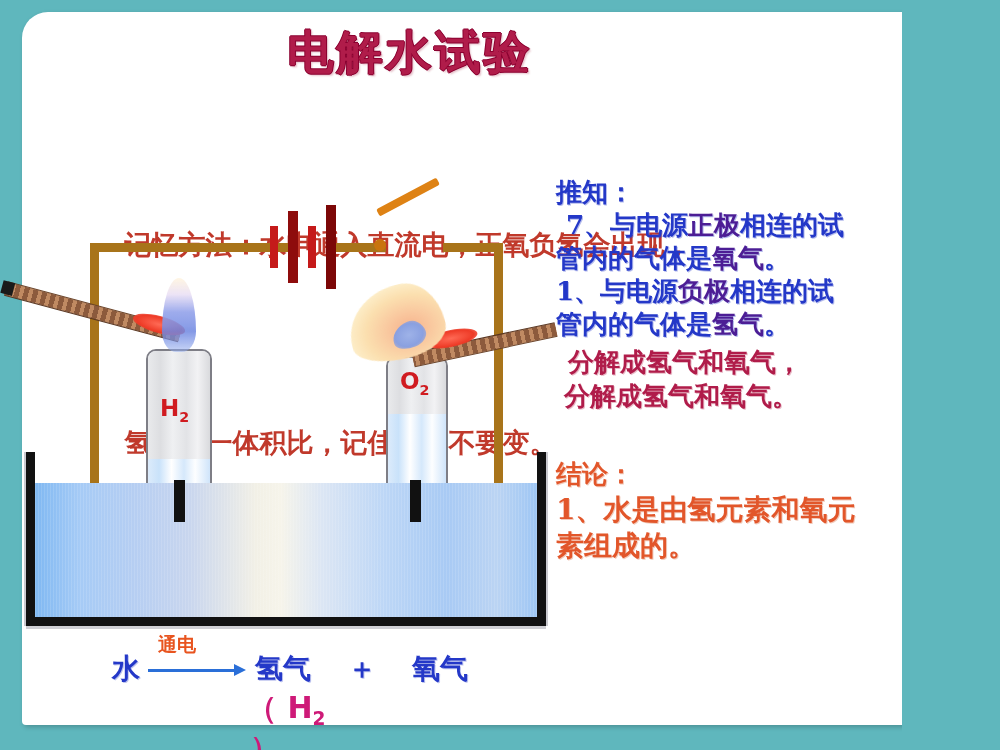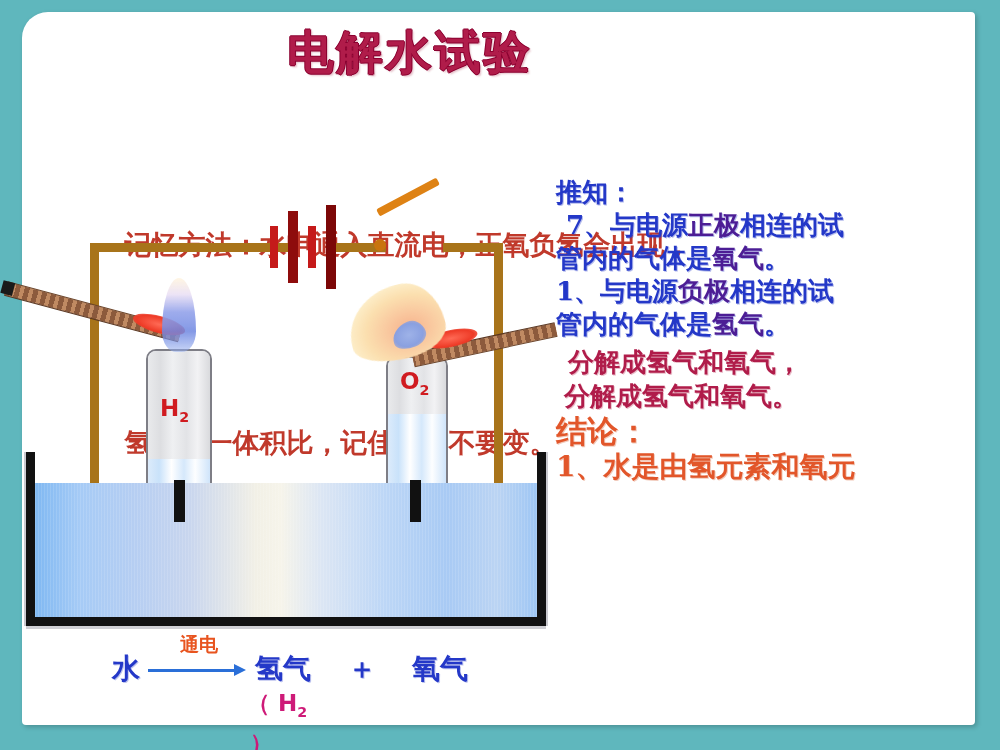--- a/index.html
+++ b/index.html
@@ -6,21 +6,21 @@
     margin: 0; padding: 0;
     width: 1000px; height: 750px;
     overflow: hidden;
   }
   body {
     background: #5FB7BD;
     font-family: "DejaVu Sans", "Liberation Sans", sans-serif;
   }
   #slide {
     position: relative;
-    width: 1000px; height: 750px;
+    width: 902px; height: 750px;
     background: #5FB7BD;
     overflow: hidden;
   }
   
   #card {
     position: absolute;
     left: 22px; top: 12px;
     width: 953px; height: 713px;
     background: #FFFFFF;
     border-radius: 26px 4px 4px 4px;
@@ -242,21 +242,21 @@
   #equation { position: absolute; left: 0; top: 640px; width: 560px; height: 110px; }
   .eq-txt {
     position: absolute;
     font-family: "DejaVu Serif", "Liberation Serif", serif;
     font-weight: bold;
     white-space: nowrap;
   }
   .eq-blue { color: #2438C8; font-size: 28px; text-shadow: 1px 1px 0 rgba(40,60,200,0.3); }
   .eq-orange { color: #E8541F; font-size: 19px; }
   .eq-magenta {
-    color: #CE1A78; font-size: 23px;
+    color: #CE1A78; font-size: 30px;
     font-family: "DejaVu Sans", "Liberation Sans", sans-serif;
   }
   .eq-magenta sub { font-size: 0.62em; }
   #eq-arrow-line {
     position: absolute;
     left: 148px; top: 669px;
     width: 88px; height: 3px;
     background: #2A6FD8;
   }
   #eq-arrow-head {
@@ -353,27 +353,28 @@
     <div class="rp-line blue-line">
       <span>1、与电源</span><span class="hl">负极</span><span>相连的试</span>
     </div>
     <div class="rp-line blue-line">
       <span>管内的气体是</span><span class="hl">氢气</span><span>。</span>
     </div>
     <div class="rp-line darkred-line" style="padding-left:12px; margin-top:4px;">分解成氢气和氧气，</div>
     <div class="rp-line darkred-line" style="padding-left:8px;">分解成氢气和氧气。</div>
 
 
-    <div class="rp-line orange-line" style="font-size:31px;">结论：</div>
+    <div class="rp-line orange-line" style="font-size:26px;margin-top:43px;">结论：</div>
     <div class="rp-line orange-line">1、水是由氢元素和氧元</div>
+    <div class="rp-line orange-line">素组成的。</div>
   </div>
 
   <div id="equation">
     <div class="eq-txt eq-blue" style="left:112px; top:10px;">水</div>
-    <div class="eq-txt eq-orange" style="left:180px; top:-8px;text-align:center;">通电</div>
+    <div class="eq-txt eq-orange" style="left:158px; top:-8px;text-align:center;">通电</div>
     <div id="eq-arrow-line" style="top:29px; left:148px;"></div>
     <div id="eq-arrow-head" style="top:24px; left:234px;"></div>
     <div class="eq-txt eq-blue" style="left:255px; top:10px;">氢气</div>
     <div class="eq-txt eq-blue" style="left:348px; top:10px;">＋</div>
     <div class="eq-txt eq-blue" style="left:412px; top:10px;">氧气</div>
     <div class="eq-txt eq-magenta" style="left:247px; top:48px;">
       <span>（ H</span><sub>2</sub>
     </div>
     <div class="eq-txt eq-magenta" style="left:250px; top:88px;">）</div>
   </div>

